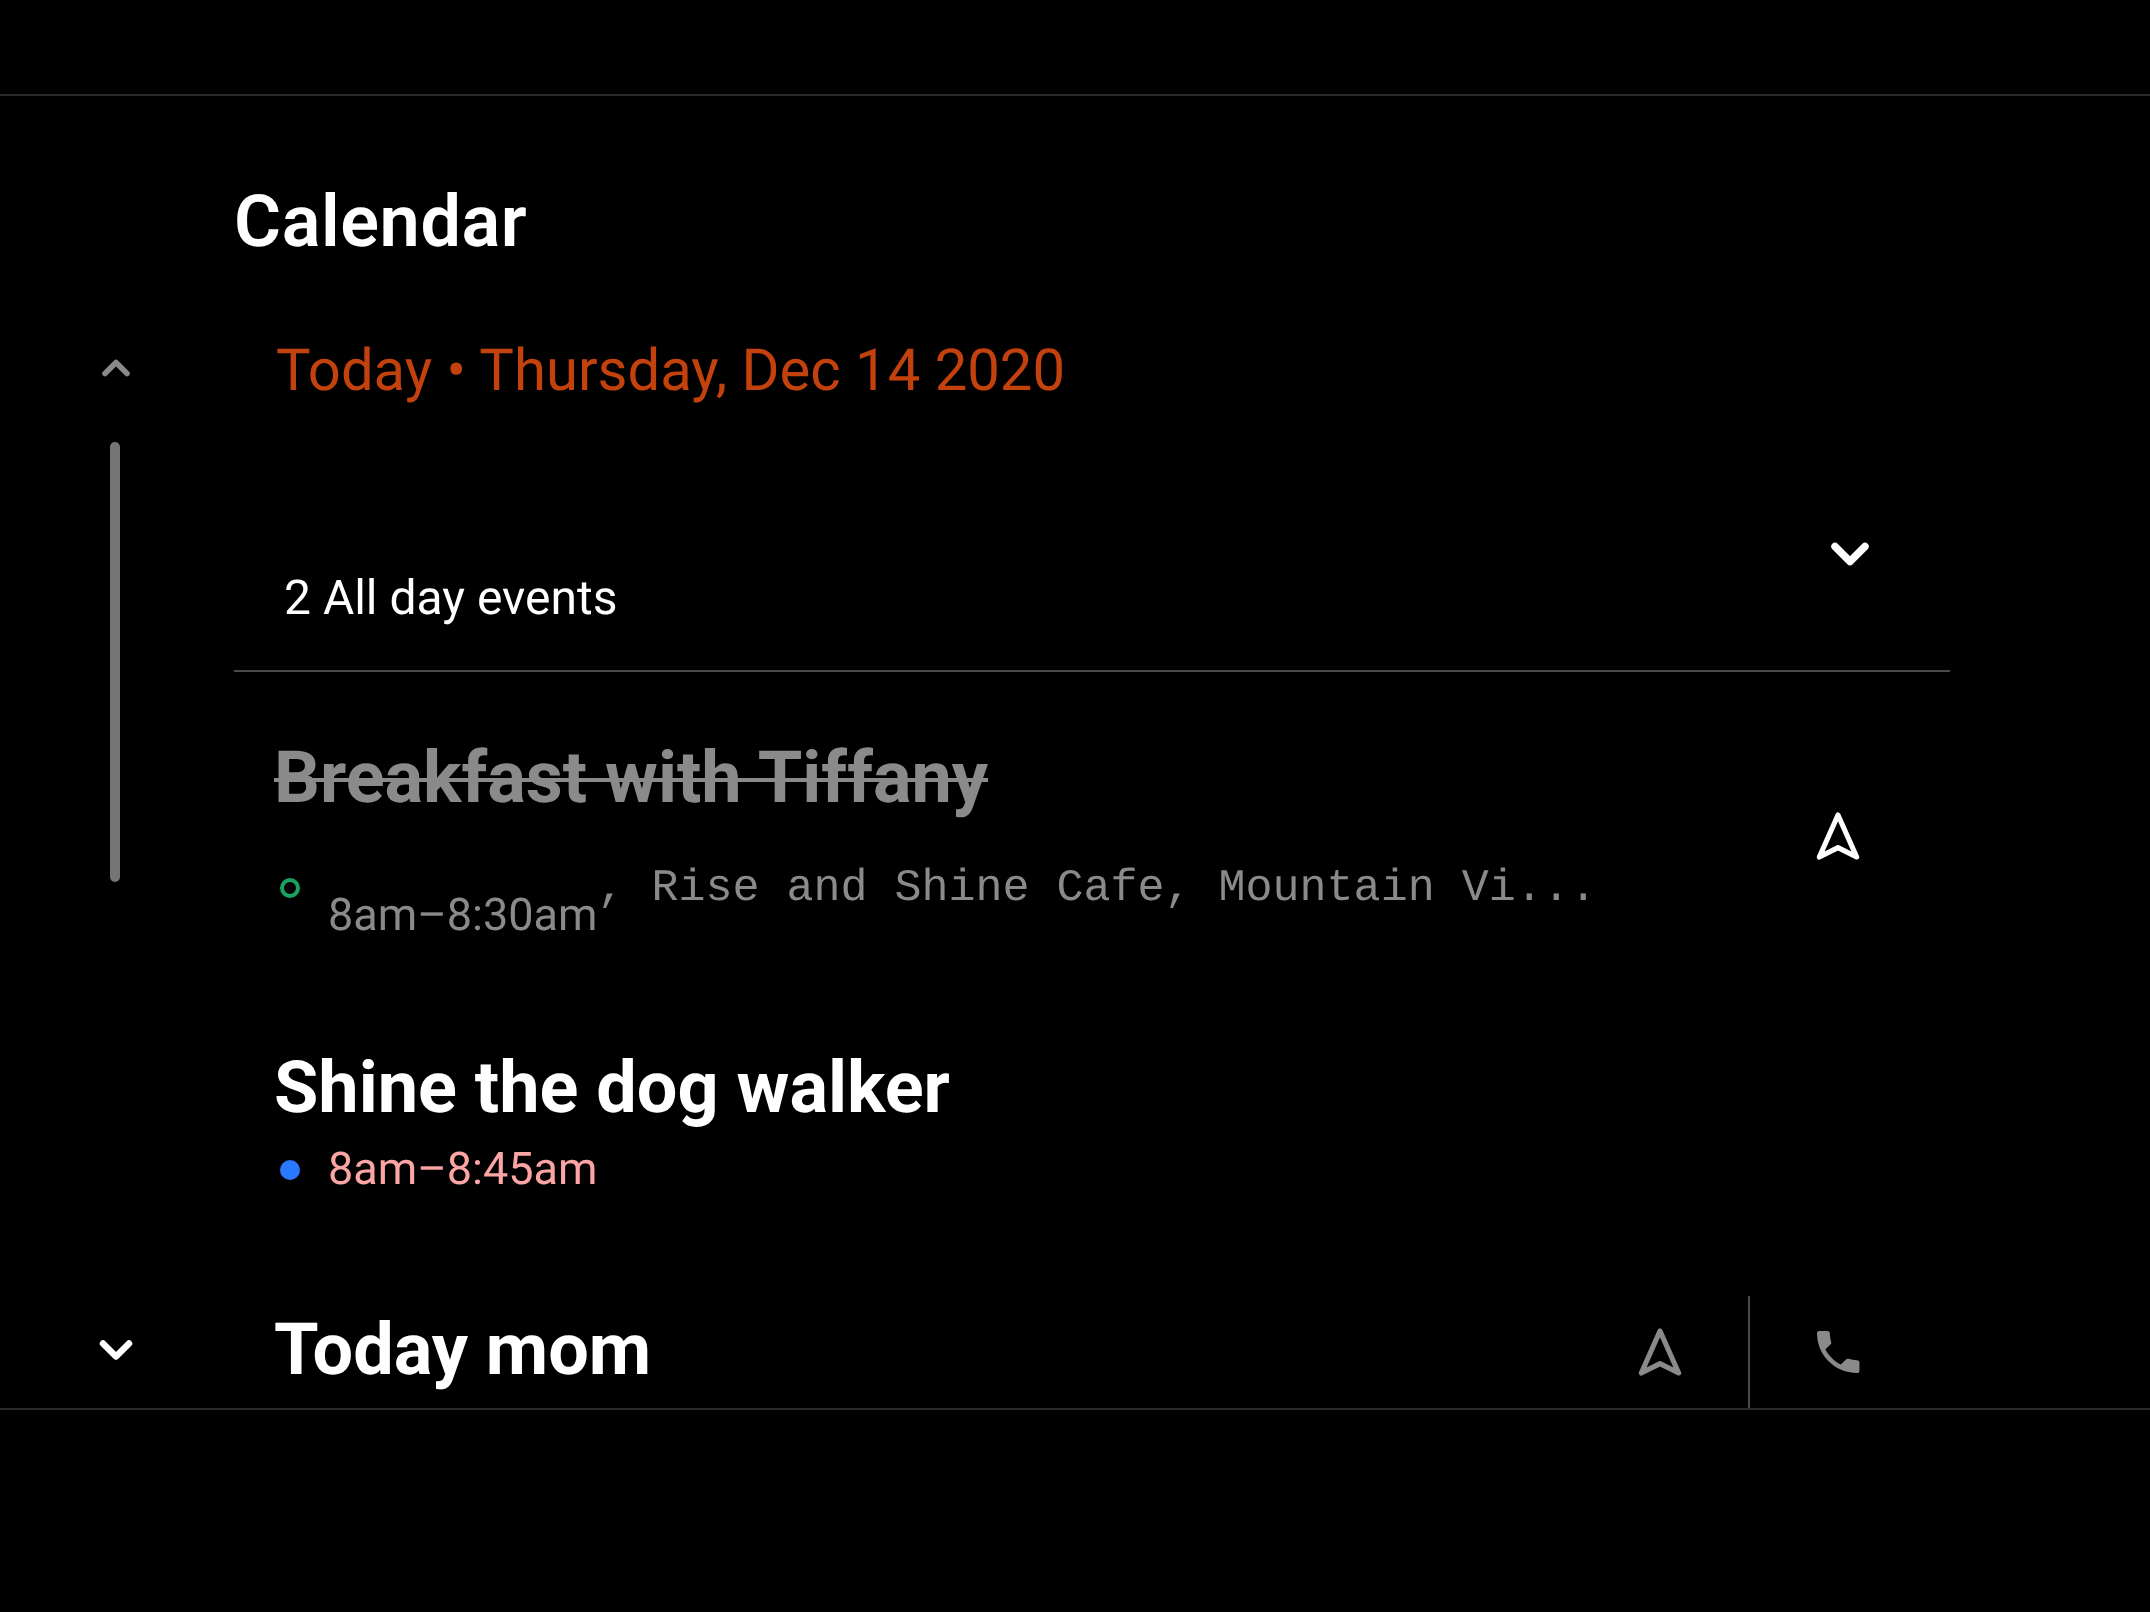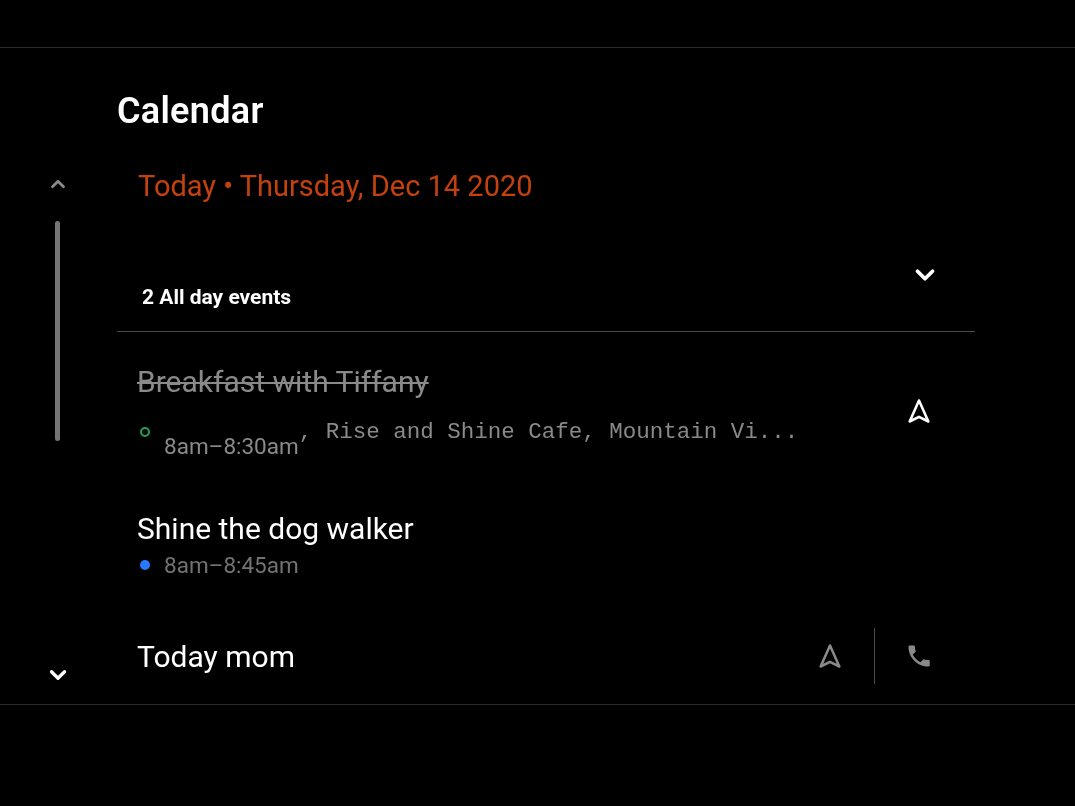--- a/index.html
+++ b/index.html
@@ -86,22 +86,22 @@
     .allday-row {
       margin-top: 23px;
       padding: 15px 0 22px 25px;
       display: flex;
       align-items: center;
       justify-content: space-between;
       border-bottom: 1px solid #4a4a4a;
       cursor: pointer;
     }
     .allday-label {
-      font-size: 21px;
-      font-weight: 700;
+      font-size: 24px;
+      font-weight: 400;
       margin-top: 44px;
     }
     .allday-chevron {
       color: #fff;
       width: 30px;
       height: 30px;
       margin-right: 35px;
     }
     .events {
       margin-top: 4px;
@@ -110,22 +110,22 @@
       display: flex;
       align-items: center;
       padding: 26px 0 24px 20px;
       cursor: pointer;
     }
     .event-body {
       flex: 1;
       min-width: 0;
     }
     .event-title {
-      font-size: 30px;
-      font-weight: 400;
+      font-size: 36px;
+      font-weight: 700;
       color: #fff;
       line-height: 1.3;
     }
     .event.past .event-title {
       color: #8a8a8a;
       text-decoration: line-through;
       text-decoration-thickness: 2px;
     }
     .event-sub {
       margin-top: 4px;
@@ -136,21 +136,21 @@
     }
     .dot {
       width: 10px;
       height: 10px;
       border-radius: 50%;
       margin-right: 14px;
       margin-left: 3px;
       flex-shrink: 0;
     }
     .dot.ring { background: transparent; border: 2px solid; box-sizing: border-box; }
-    .time-text { color: #737373; }
+    .time-text { color: #fca5a5; }
     .event.past .time-text { color: #8a8a8a; margin-top: 28px; }
     .loc-text { color: #8a8a8a; font-family: Liberation Mono, monospace; }
     .event-actions {
       display: flex;
       align-items: center;
       gap: 0;
       padding-right: 30px;
     }
     .action-btn {
       width: 52px;

